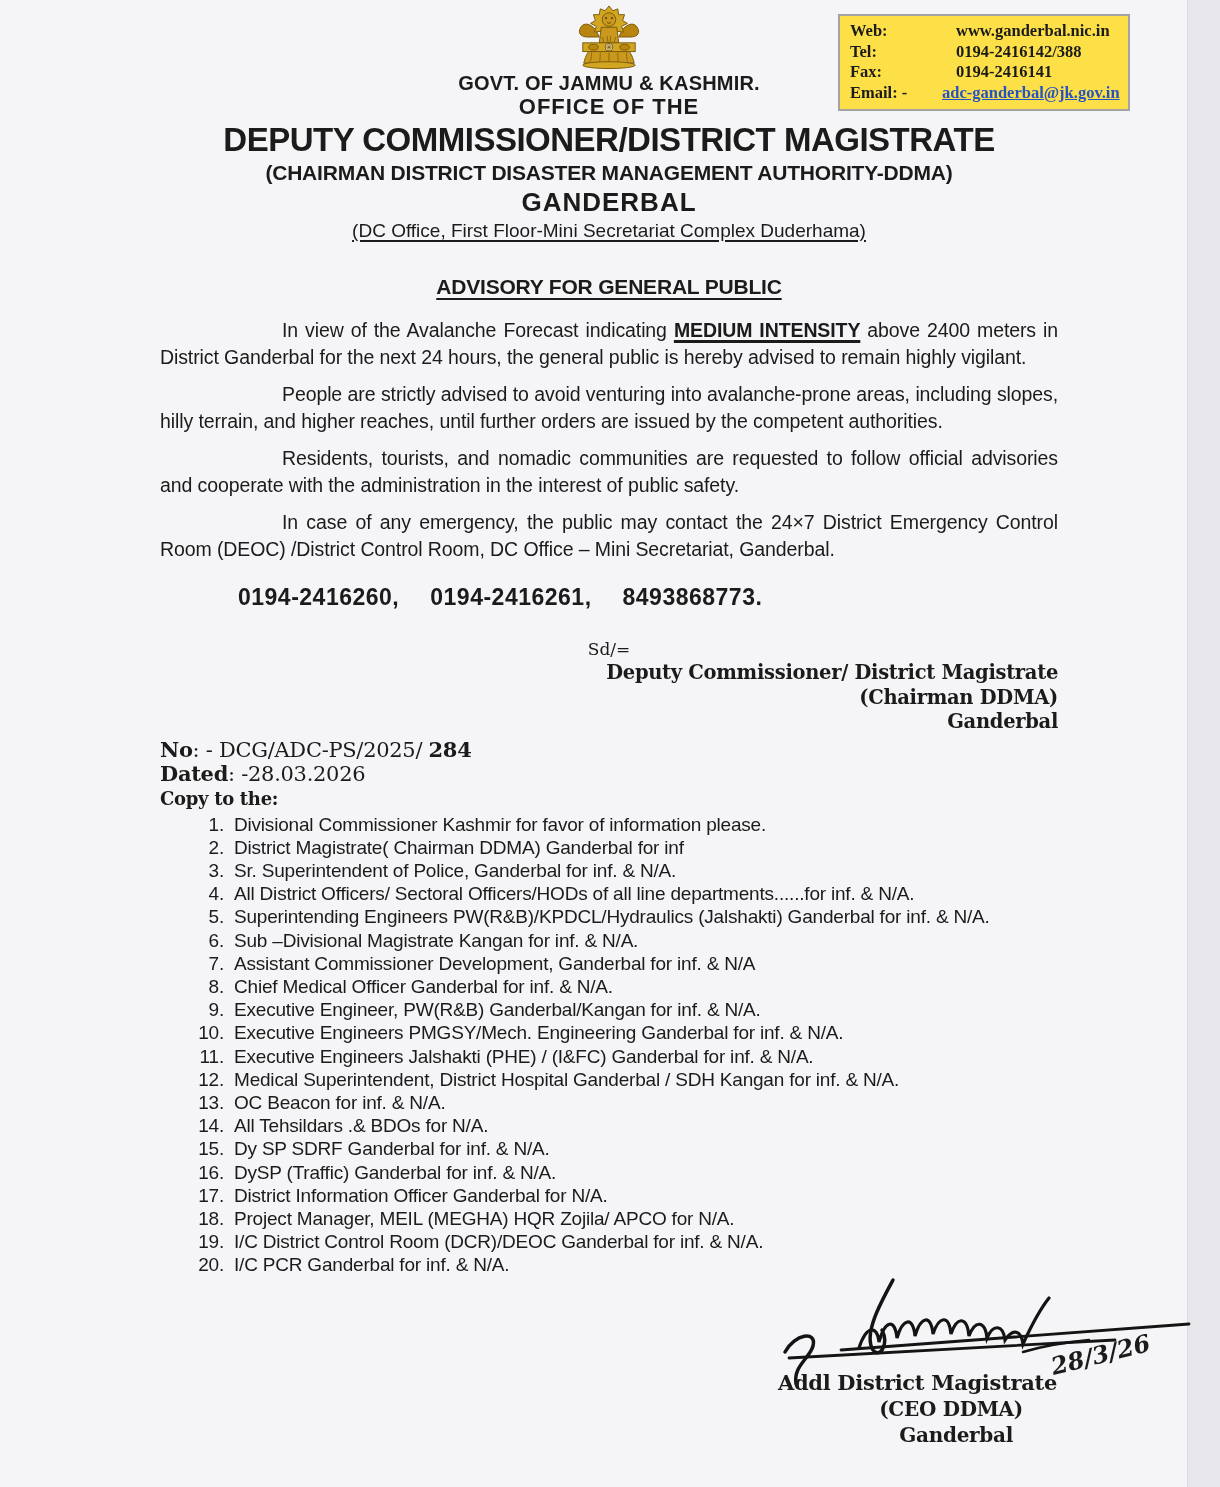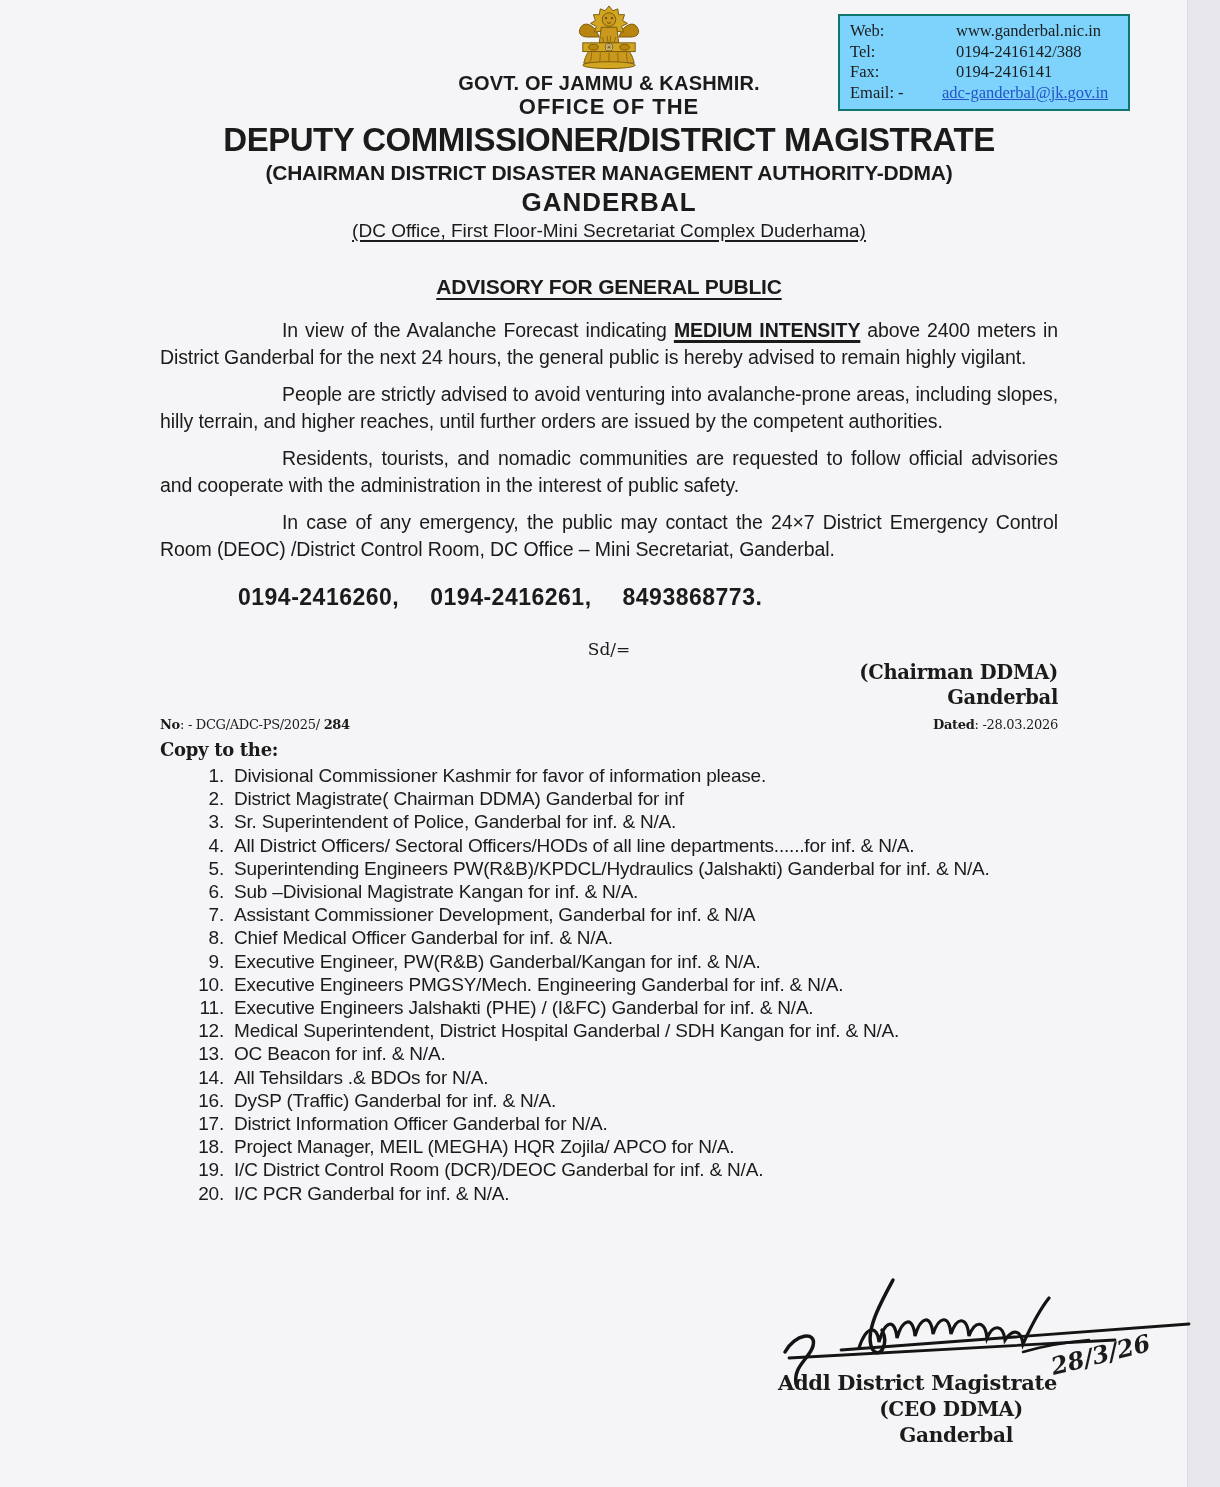--- a/index.html
+++ b/index.html
@@ -27,23 +27,23 @@
   .dc-subtitle{font-weight:bold;font-size:21px;letter-spacing:-.2px;line-height:26px;}
   .district{font-weight:bold;font-size:26px;letter-spacing:1px;line-height:32px;}
   .address-line{
     font-size:19px;line-height:26px;
     text-decoration:underline;text-decoration-thickness:2px;text-underline-offset:3px;
   }
 
   
   .contact-box{
     position:absolute;top:14px;left:838px;width:270px;
-    border:2px solid #0f766e;background:#7dd3fc;
+    border:2px solid #a3a3a3;background:#fde047;
     padding:5px 8px 6px 10px;
-    font-family:"Liberation Serif",serif;font-size:16.5px;font-weight:normal;
+    font-family:"Liberation Serif",serif;font-size:16.5px;font-weight:bold;
   }
   .contact-row{display:flex;line-height:20.5px;}
   .contact-label{width:88px;flex:none;}
   .contact-value{flex:1;text-align:left;padding-left:18px;white-space:nowrap;}
   .contact-row.email .contact-value{padding-left:4px;}
   .email-link{text-decoration:underline;cursor:pointer;}
 
   
   .advisory-heading{
     text-align:center;font-weight:bold;font-size:21px;margin-top:30px;line-height:26px;
@@ -65,21 +65,21 @@
   }
 
   
   .sig-top{margin-top:26px;text-align:right;font-family:"DejaVu Serif",serif;}
   .sd-line{font-size:17px;line-height:24px;text-align:center;}
   .sig-top-line{font-weight:bold;font-size:19.5px;line-height:24.5px;letter-spacing:-.3px;}
 
   
   .ref-row{
     display:flex;justify-content:space-between;margin-top:3px;
-    font-family:"DejaVu Serif",serif;font-size:13px;line-height:24px;letter-spacing:-.3px;
+    font-family:"DejaVu Serif",serif;font-size:21px;line-height:24px;letter-spacing:-.3px;flex-direction:column;
   }
   .bold{font-weight:bold;}
 
   .copy-heading{
     font-family:"DejaVu Serif",serif;font-weight:bold;font-size:18px;line-height:25px;letter-spacing:-.3px;
   }
 
   
   .recipients{margin:2px 0 0 0;padding:0;list-style:none;}
   .recipients li{display:flex;font-size:19px;line-height:23.2px;letter-spacing:-.2px;}
@@ -174,20 +174,21 @@
     </div>
 
     <div class="phones">
       <span>0194-2416260,</span>
       <span>0194-2416261,</span>
       <span>8493868773.</span>
     </div>
 
     <div class="sig-top">
       <div class="sd-line">Sd/=</div>
+      <div class="sig-top-line">Deputy Commissioner/ District Magistrate</div>
       <div class="sig-top-line">(Chairman DDMA)</div>
       <div class="sig-top-line">Ganderbal</div>
     </div>
 
     <div class="ref-row">
       <div><span class="bold">No</span><span>: - DCG/ADC-PS/2025/ </span><span class="bold">284</span></div>
       <div><span class="bold">Dated</span><span>: -28.03.2026</span></div>
     </div>
 
     <div class="copy-heading">Copy to the:</div>
@@ -256,20 +257,24 @@
         <li>
           <span class="num">13.</span>
           <span class="txt">OC Beacon for inf. &amp; N/A.</span>
         </li>
 
         <li>
           <span class="num">14.</span>
           <span class="txt">All Tehsildars .&amp; BDOs for N/A.</span>
         </li>
 
+        <li>
+          <span class="num">15.</span>
+          <span class="txt">Dy SP SDRF Ganderbal for inf. &amp; N/A.</span>
+        </li>
 
         <li>
           <span class="num">16.</span>
           <span class="txt">DySP (Traffic) Ganderbal for inf. &amp; N/A.</span>
         </li>
 
         <li>
           <span class="num">17.</span>
           <span class="txt">District Information Officer Ganderbal for N/A.</span>
         </li>

